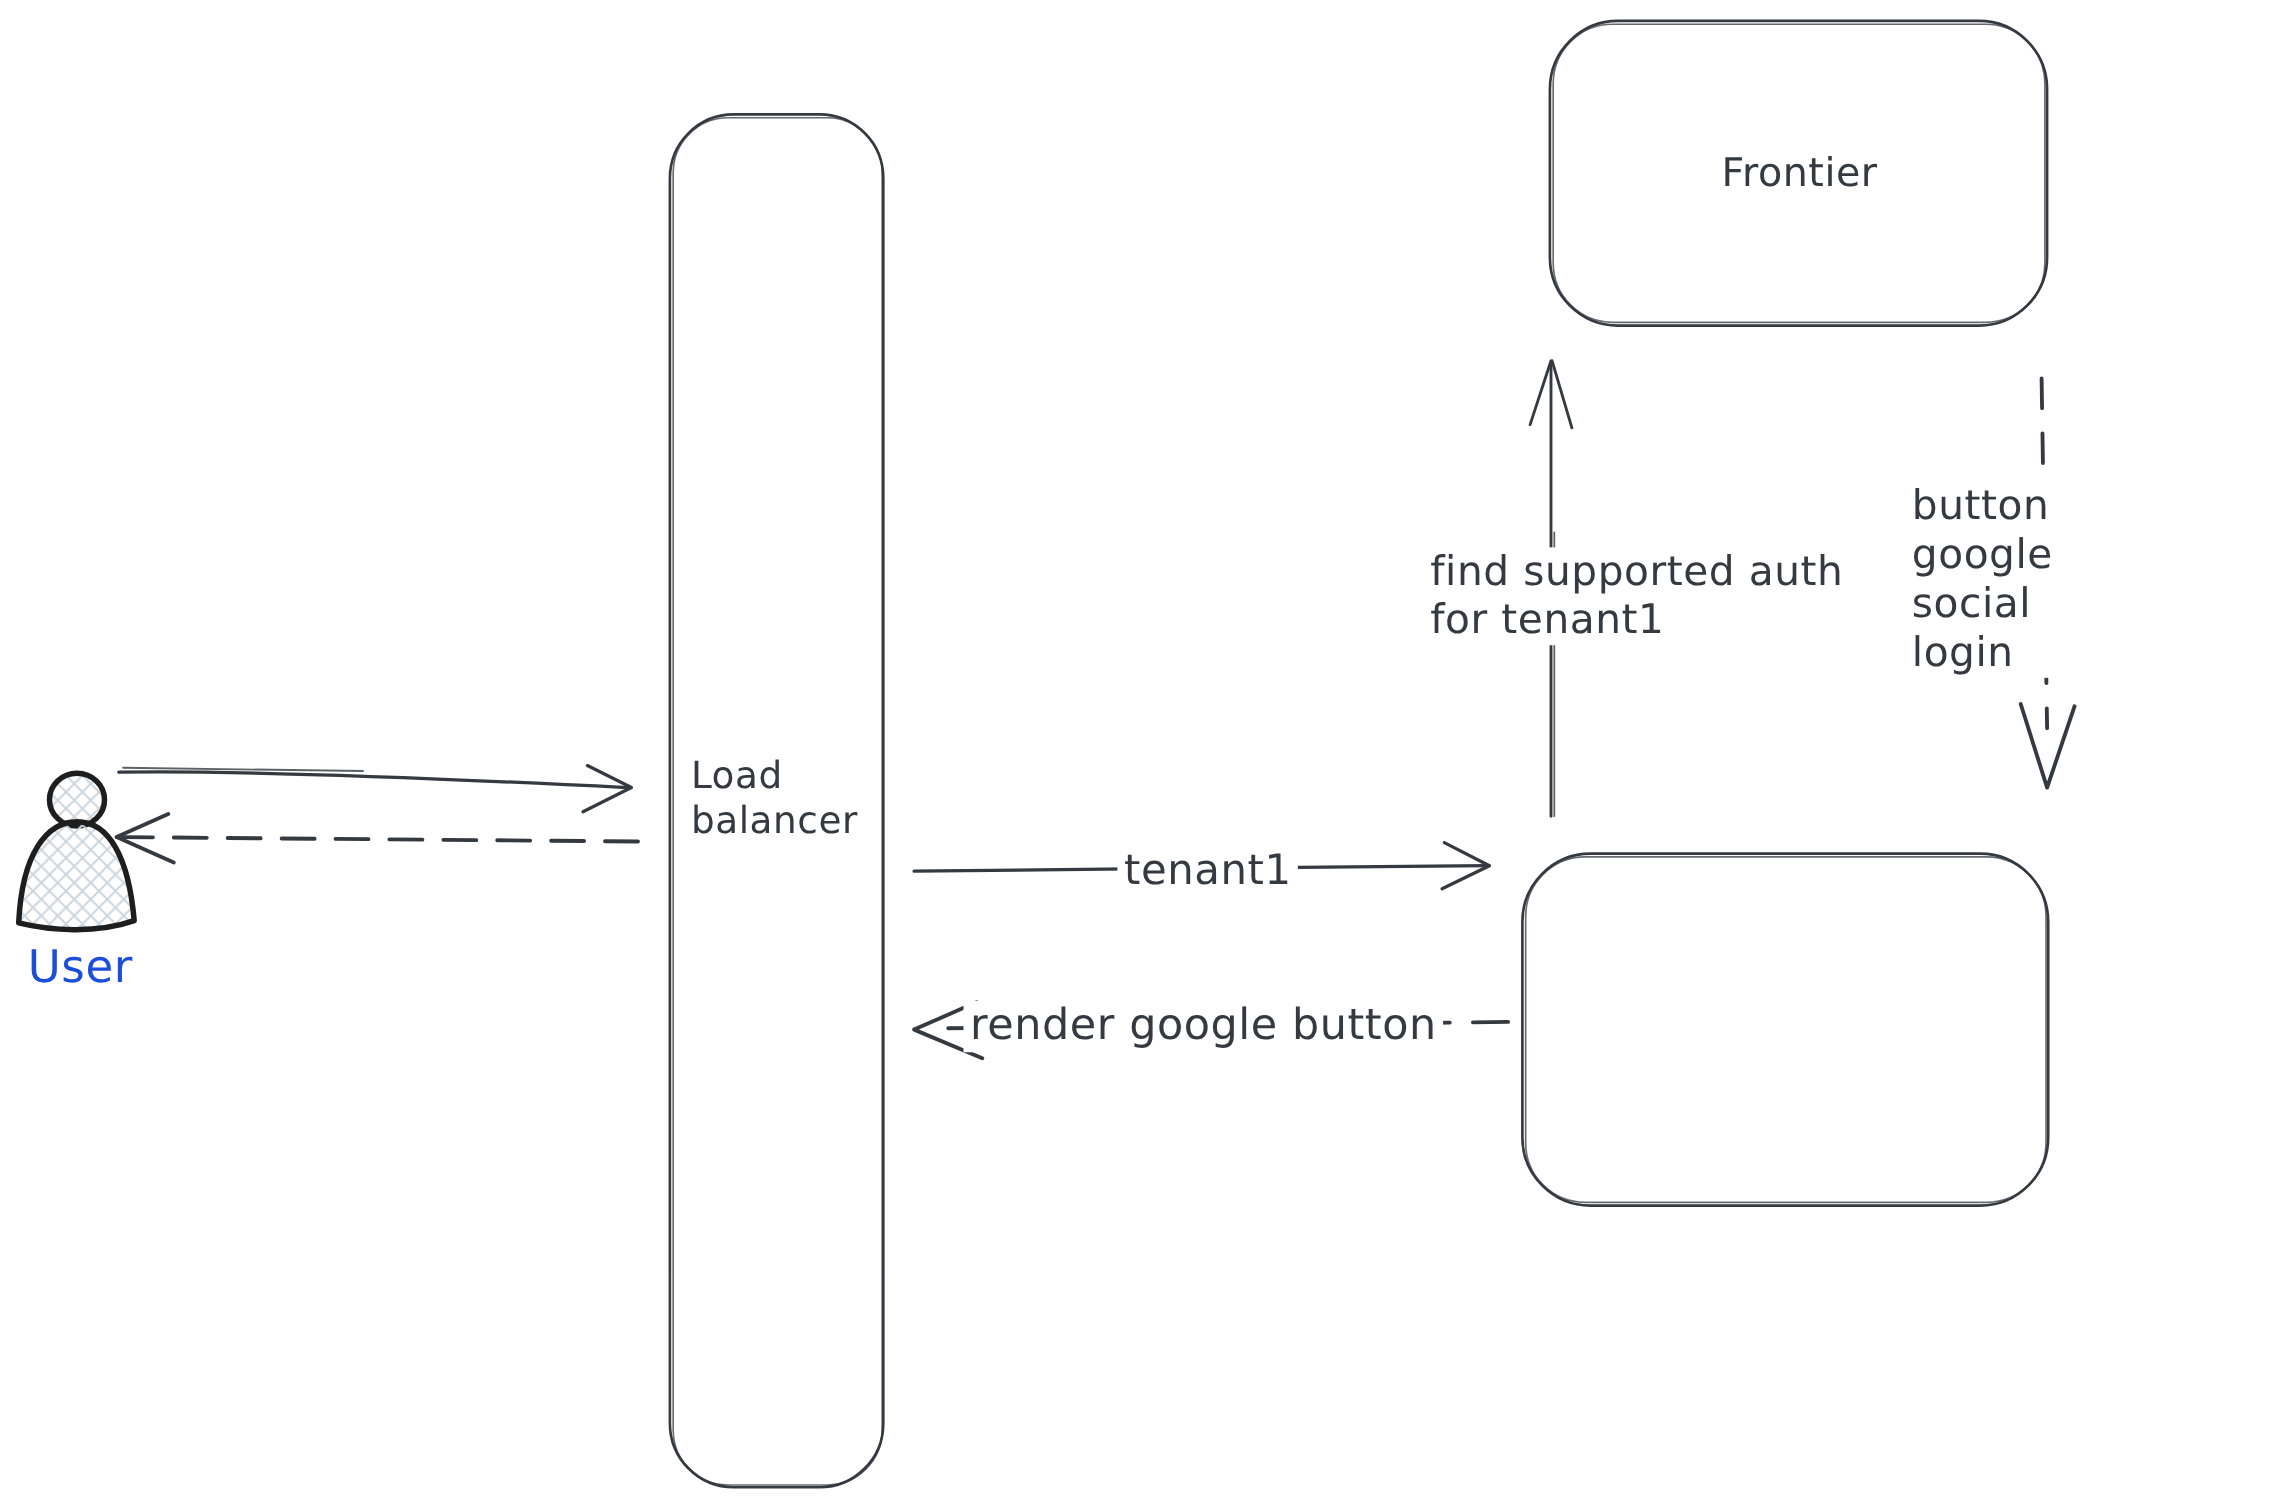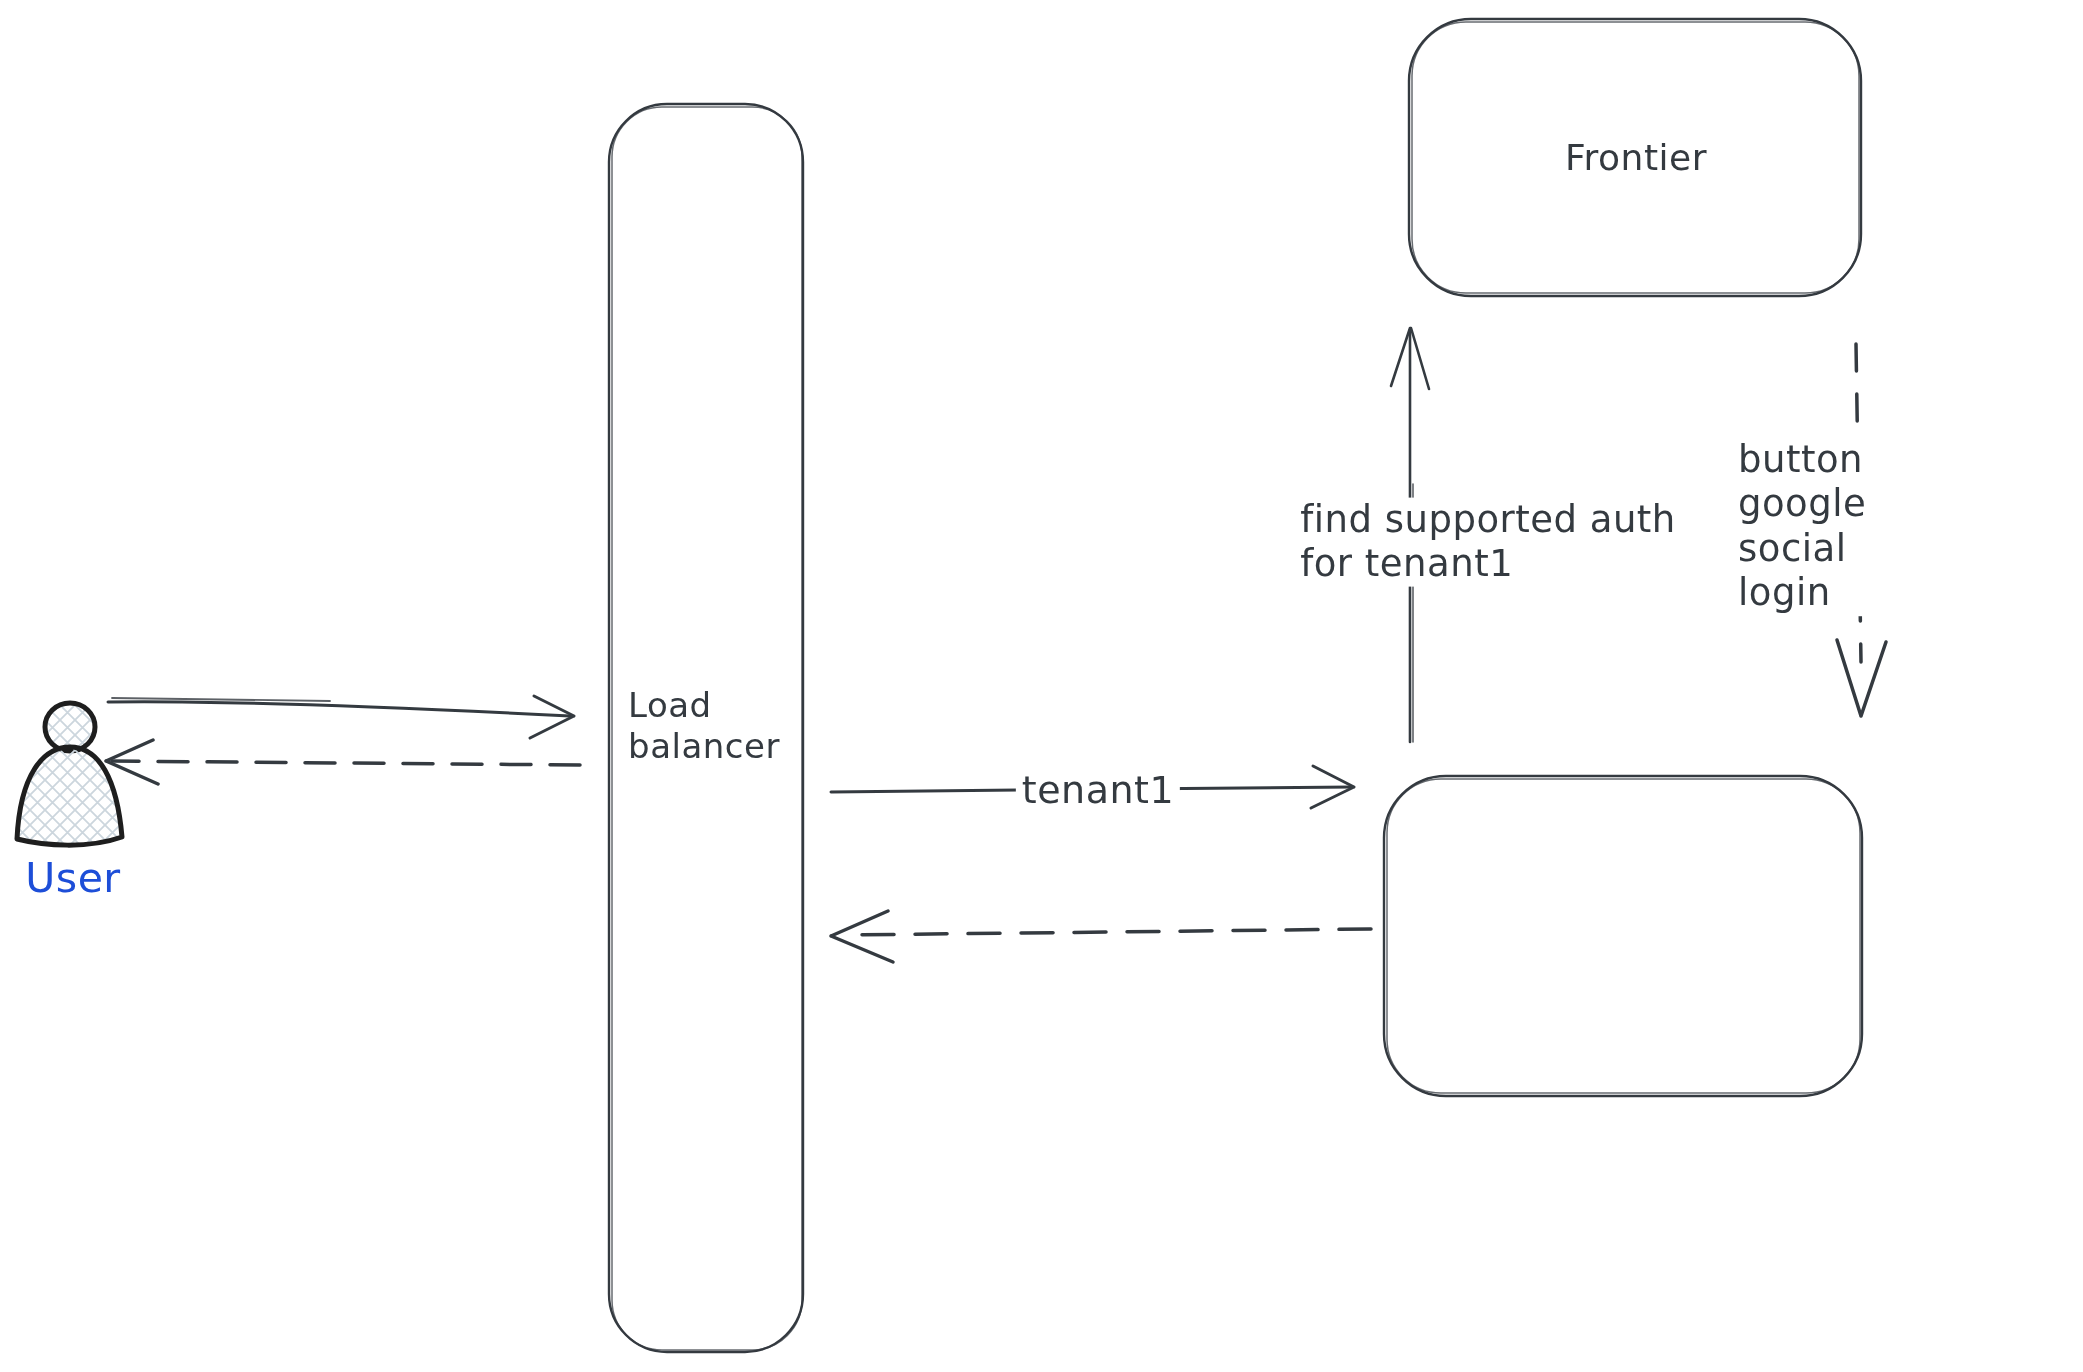--- a/index.html
+++ b/index.html
@@ -101,18 +101,19 @@
       <path d="M1837 640 L1861 716 M1861 716 L1886 642"></path>
     </g>
   </svg>
 
   <div class="lbl" style="left:704px; top:726px; font-size:34px;">Load
 balancer</div>
   <div class="lbl" style="left:1636px; top:158px; font-size:36px;">Frontier</div>
   <div class="lbl user-lbl" style="left:73px; top:879px; font-size:41px;">User</div>
 
   <div class="lbl" style="left:1098px; top:791px; font-size:38px;">tenant1</div>
+  <div class="lbl" style="left:1094px; top:933px; font-size:39px;">render google button</div>
   <div class="lbl" style="left:1488px; top:529px; font-size:37px;margin-top:13px;">find supported auth
 for tenant1</div>
   <div class="lbl" style="left:1849px; top:527px; font-size:37px;">button google social
 login</div>
 
 </div>
 
 </body></html>

